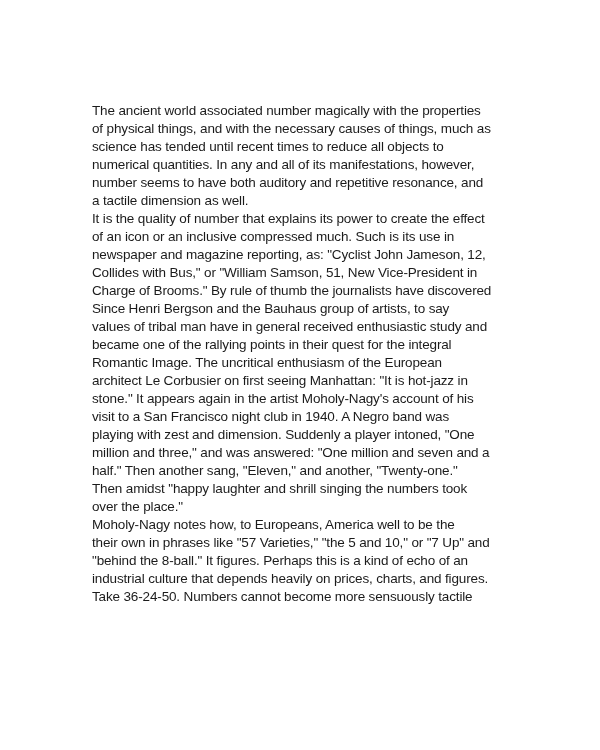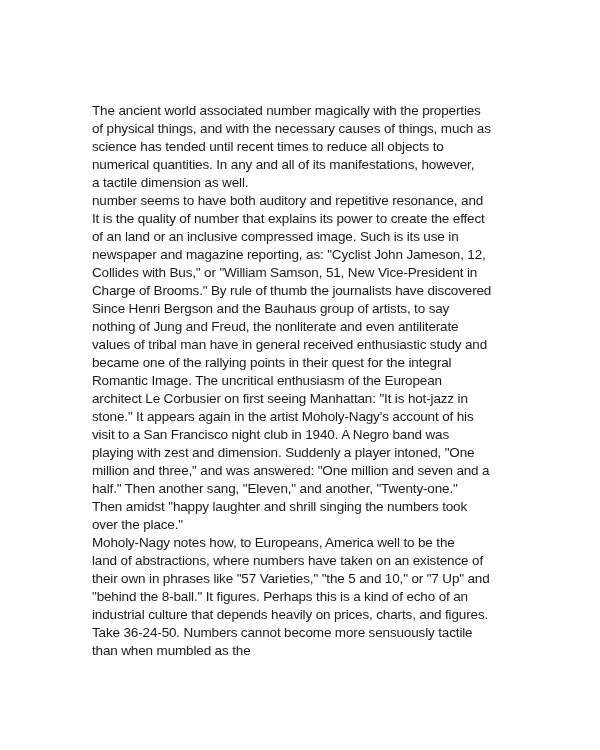--- a/index.html
+++ b/index.html
@@ -36,51 +36,48 @@
 </head>
 <body>
 
 <div class="page">
 
   <div class="paragraph">
     <div class="text-line">The ancient world associated number magically with the properties</div>
     <div class="text-line">of physical things, and with the necessary causes of things, much as</div>
     <div class="text-line">science has tended until recent times to reduce all objects to</div>
     <div class="text-line">numerical quantities. In any and all of its manifestations, however,</div>
+    <div class="text-line">number seems to have both auditory and repetitive resonance, and</div>
     <div class="text-line">a tactile dimension as well.</div>
-    <div class="text-line">number seems to have both auditory and repetitive resonance, and</div>
   </div>
 
   <div class="paragraph">
     <div class="text-line">It is the quality of number that explains its power to create the effect</div>
-    <div class="text-line">of an land or an inclusive compressed image. Such is its use in</div>
+    <div class="text-line">of an icon or an inclusive compressed much. Such is its use in</div>
     <div class="text-line">newspaper and magazine reporting, as: "Cyclist John Jameson, 12,</div>
     <div class="text-line">Collides with Bus," or "William Samson, 51, New Vice-President in</div>
     <div class="text-line">Charge of Brooms." By rule of thumb the journalists have discovered</div>
   </div>
 
   <div class="paragraph">
     <div class="text-line">Since Henri Bergson and the Bauhaus group of artists, to say</div>
-    <div class="text-line">nothing of Jung and Freud, the nonliterate and even antiliterate</div>
     <div class="text-line">values of tribal man have in general received enthusiastic study and</div>
     <div class="text-line">became one of the rallying points in their quest for the integral</div>
     <div class="text-line">Romantic Image. The uncritical enthusiasm of the European</div>
     <div class="text-line">architect Le Corbusier on first seeing Manhattan: "It is hot-jazz in</div>
     <div class="text-line">stone." It appears again in the artist Moholy-Nagy's account of his</div>
     <div class="text-line">visit to a San Francisco night club in 1940. A Negro band was</div>
     <div class="text-line">playing with zest and dimension. Suddenly a player intoned, "One</div>
     <div class="text-line">million and three," and was answered: "One million and seven and a</div>
     <div class="text-line">half." Then another sang, "Eleven," and another, "Twenty-one."</div>
     <div class="text-line">Then amidst "happy laughter and shrill singing the numbers took</div>
     <div class="text-line">over the place."</div>
   </div>
 
   <div class="paragraph">
     <div class="text-line">Moholy-Nagy notes how, to Europeans, America well to be the</div>
-    <div class="text-line">land of abstractions, where numbers have taken on an existence of</div>
     <div class="text-line">their own in phrases like "57 Varieties," "the 5 and 10," or "7 Up" and</div>
     <div class="text-line">"behind the 8-ball." It figures. Perhaps this is a kind of echo of an</div>
     <div class="text-line">industrial culture that depends heavily on prices, charts, and figures.</div>
     <div class="text-line">Take 36-24-50. Numbers cannot become more sensuously tactile</div>
-    <div class="text-line">than when mumbled as the</div>
   </div>
 
 </div>
 
 </body></html>

